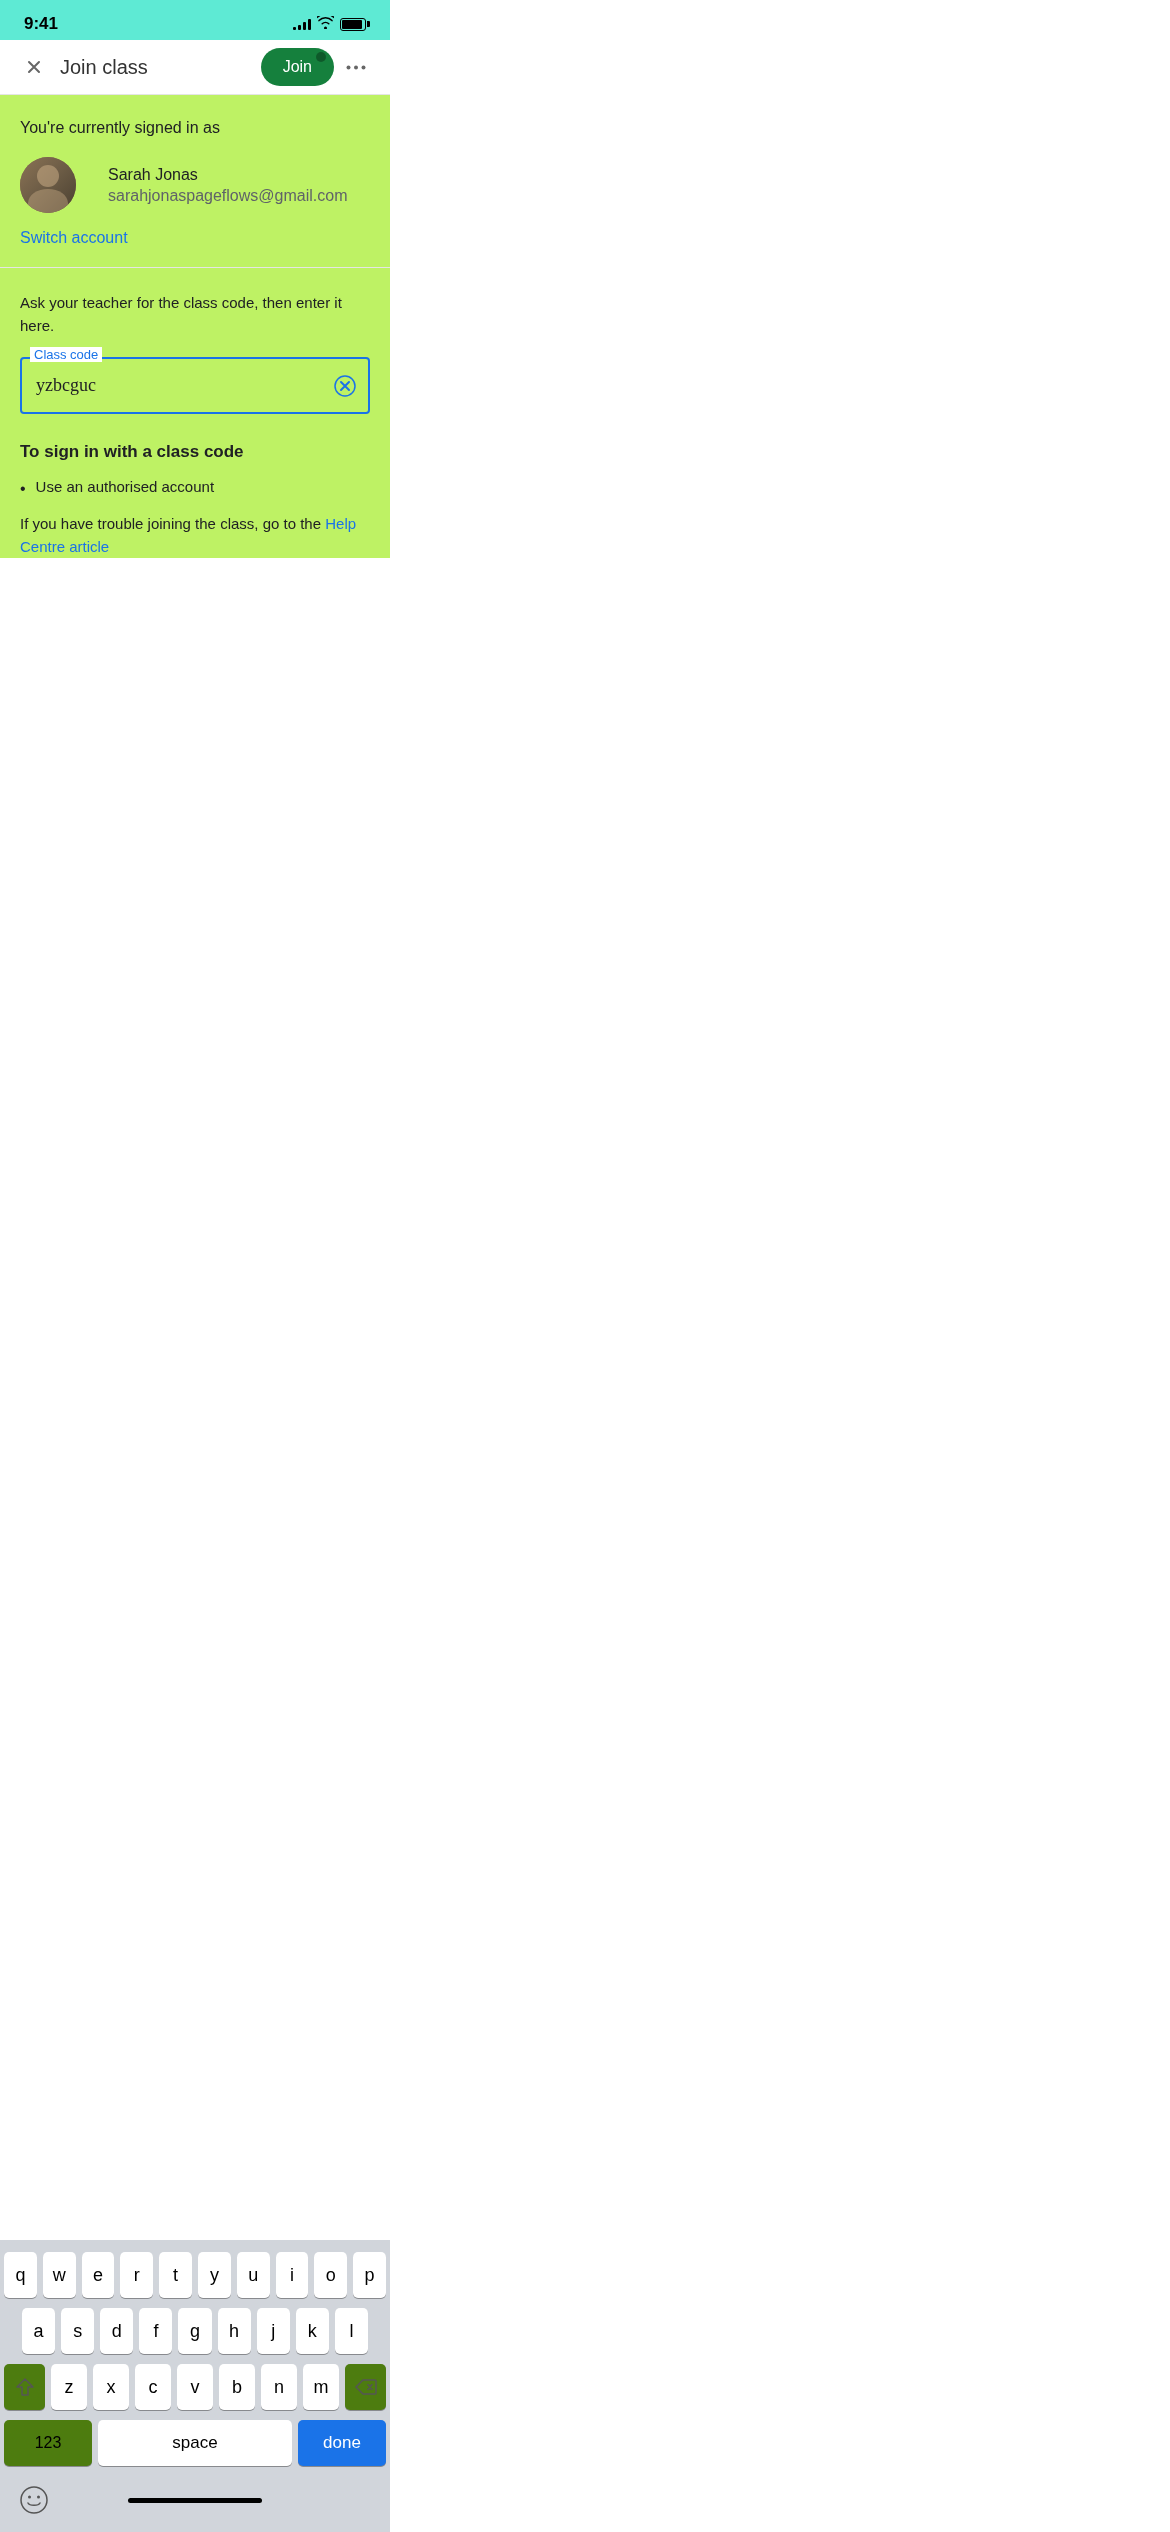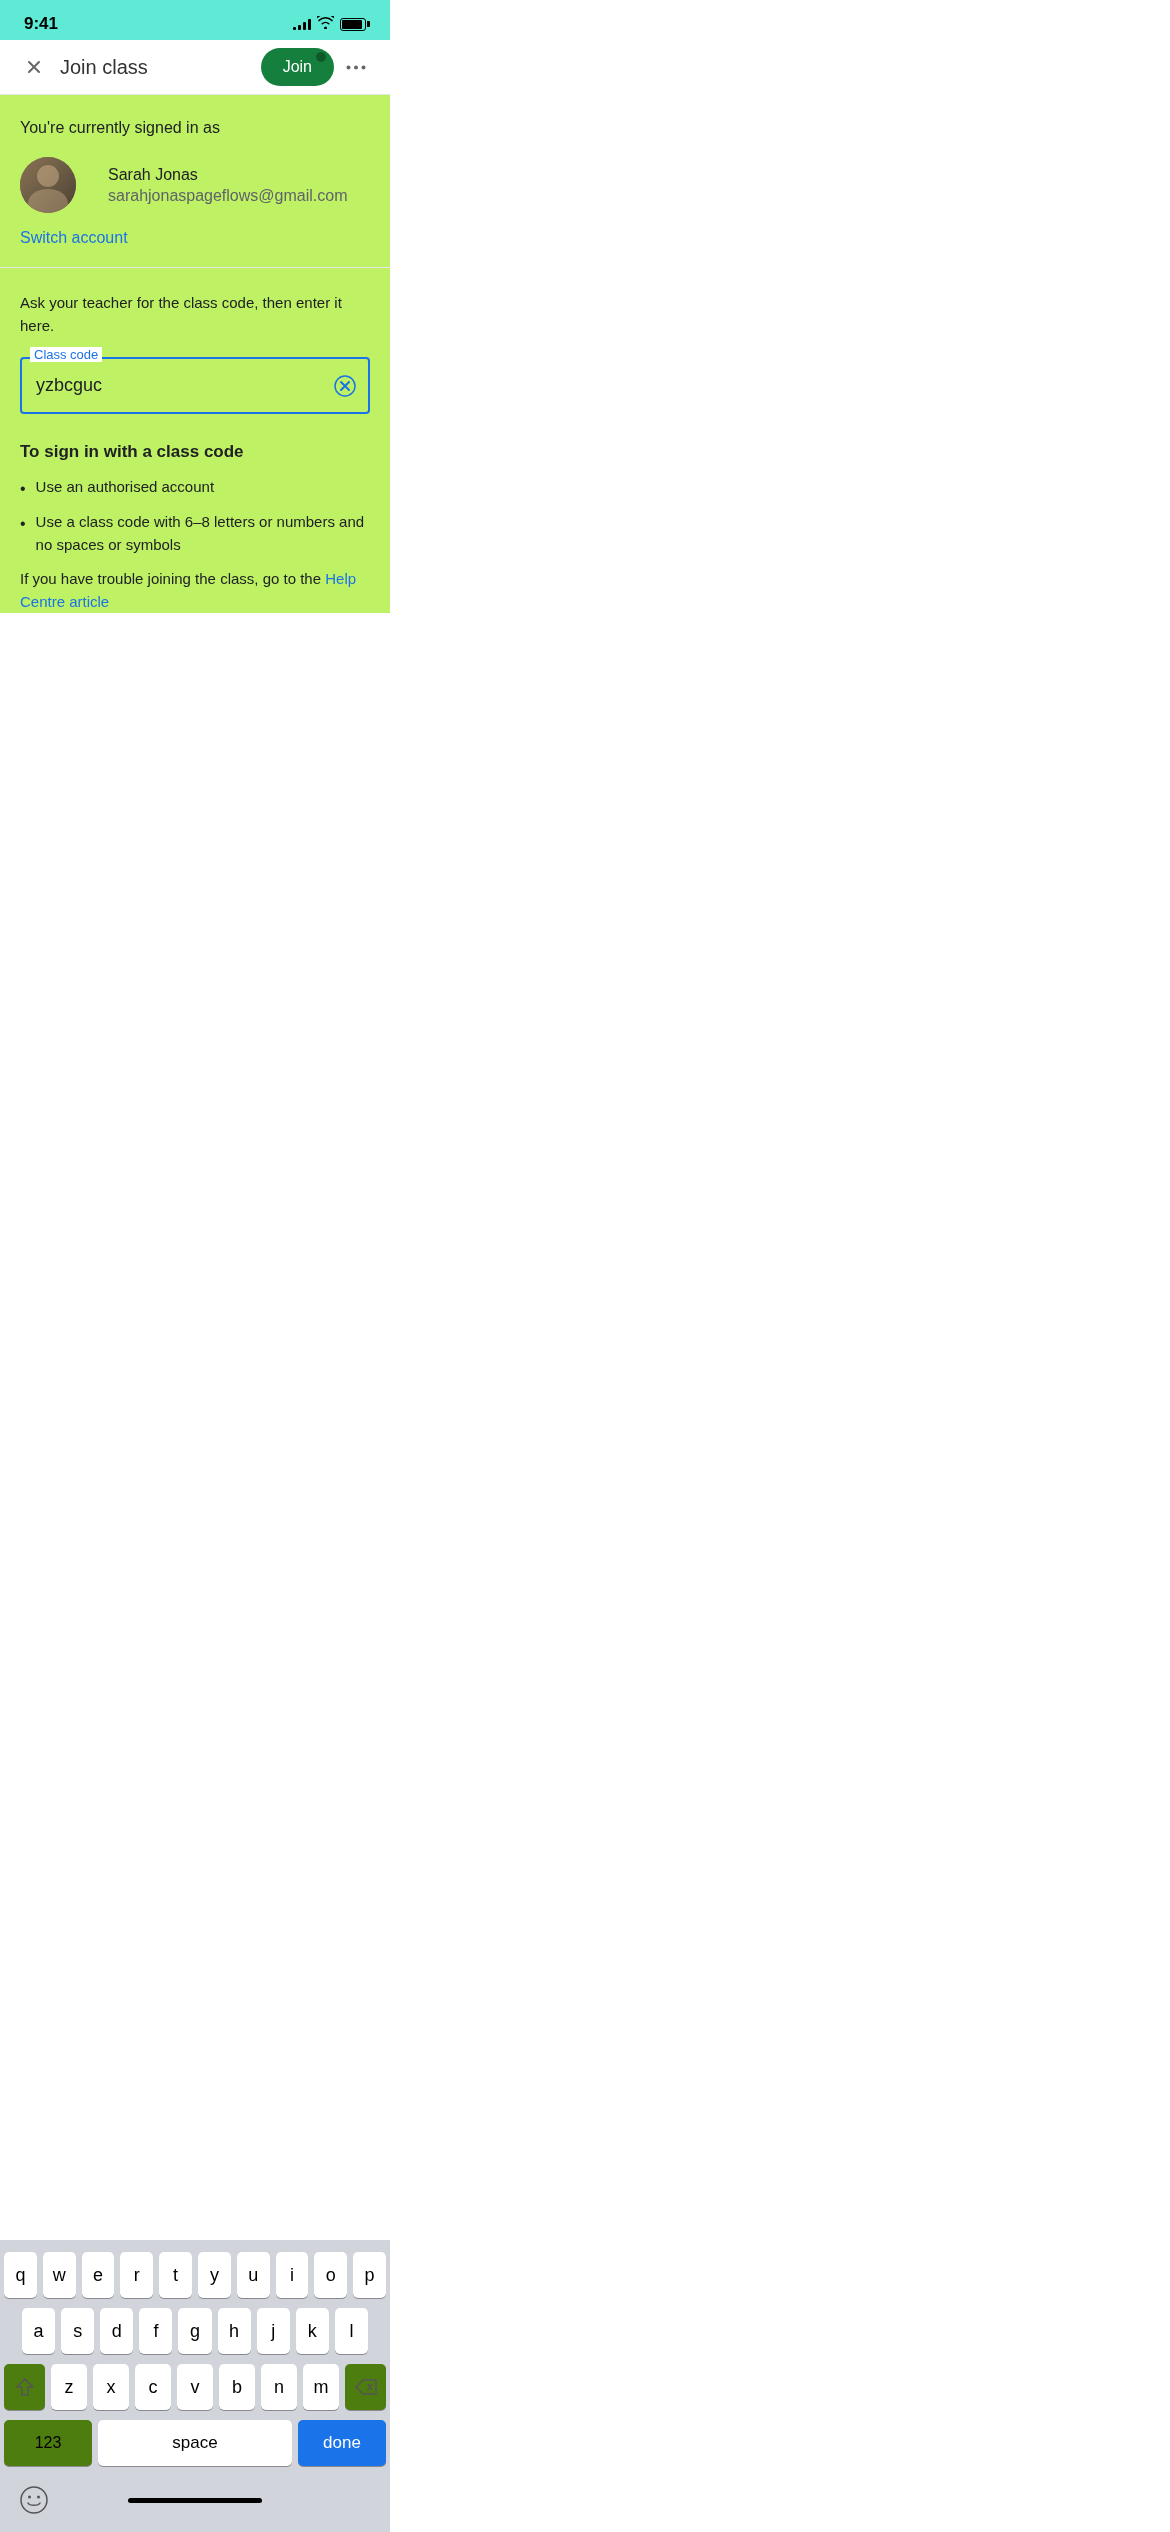--- a/index.html
+++ b/index.html
@@ -266,20 +266,21 @@
 
     .class-code-input {
       width: 100%;
       border: 2px solid #1a73e8;
       border-radius: 4px;
       padding: 16px 50px 16px 14px;
       font-size: 18px;
       color: #202124;
       outline: none;
       background: transparent;
+      font-family: Liberation Serif, serif;
     }
 
     .clear-btn {
       position: absolute;
       right: 14px;
       top: 50%;
       transform: translateY(-50%);
       color: #1a73e8;
       font-size: 20px;
       cursor: pointer;
@@ -494,23 +495,20 @@
       </svg>
     </div>
   </div>
 
   
   <p class="instructions-title">To sign in with a class code</p>
 
   <ul class="instructions-list">
     <li>
       <span>Use an authorised account</span>
-    </li>
-    <li>
-      <span>Use a class code with 6–8 letters or numbers and no spaces or symbols</span>
     </li>
   </ul>
 
   <p class="trouble-text">
     <span>If you have trouble joining the class, go to the </span><a class="help-link">Help Centre article</a>
   </p>
 </div>
 
 <div class="keyboard">
 

